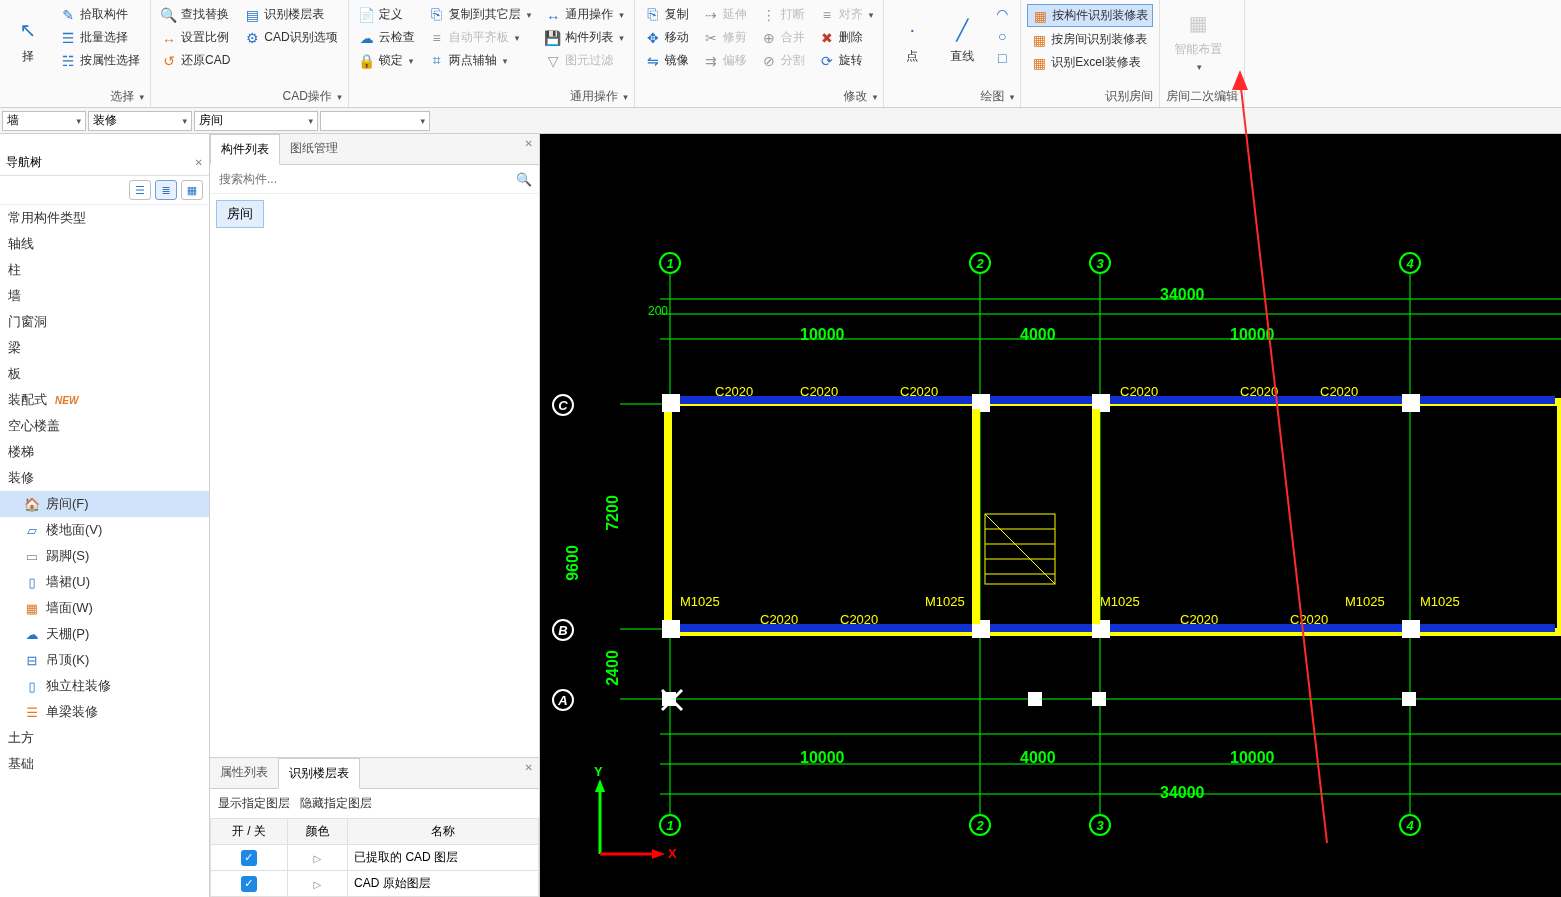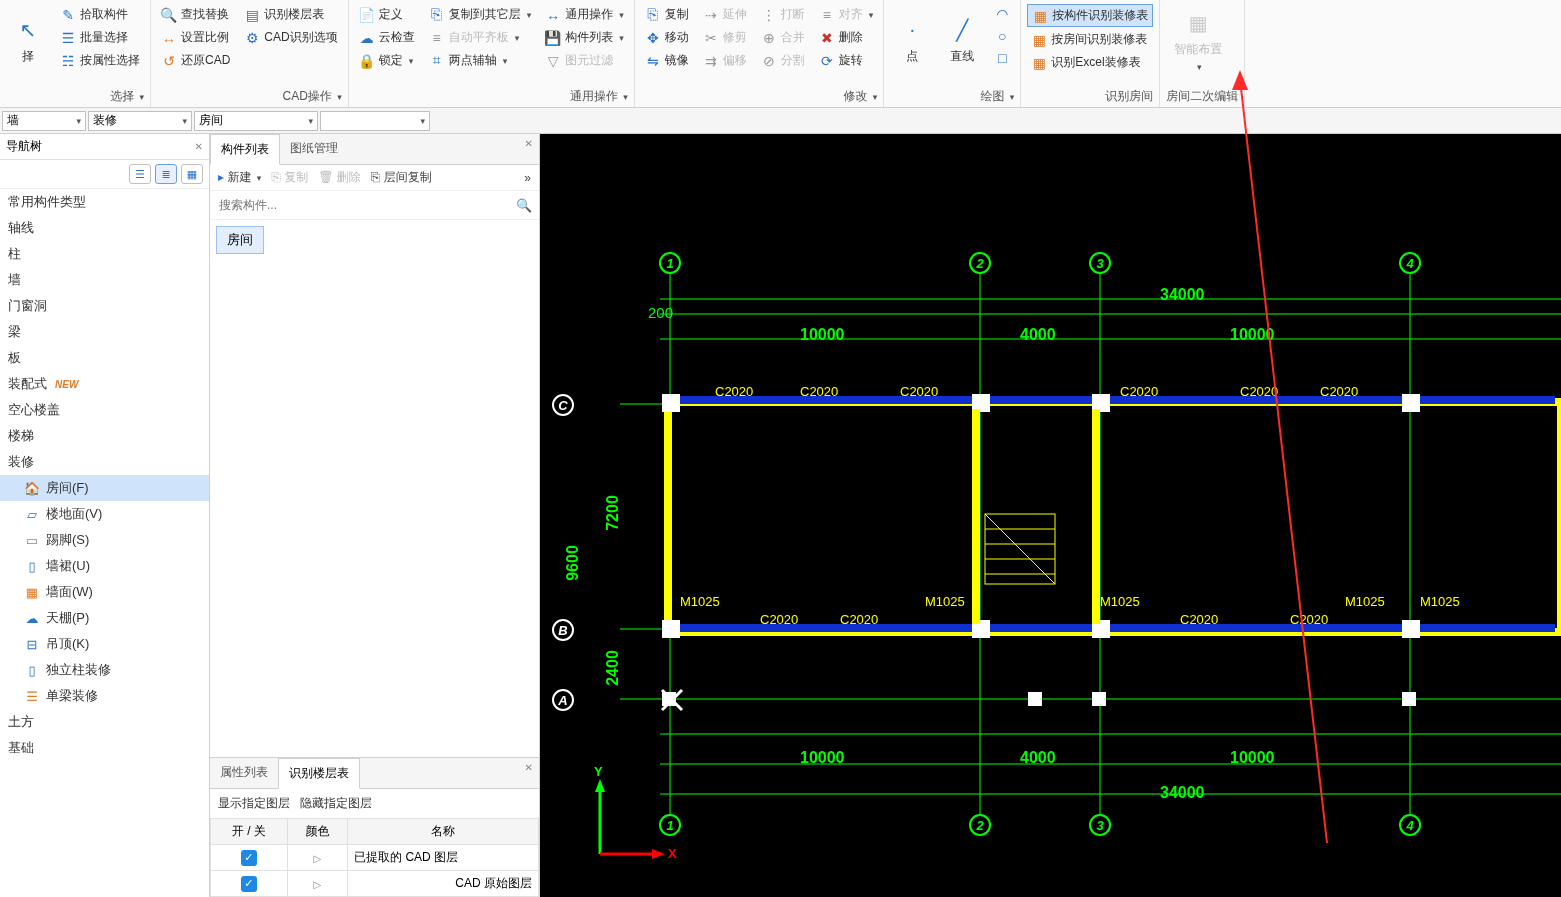--- a/index.html
+++ b/index.html
@@ -27,21 +27,21 @@
 .dropbar select, .dropbar .dd { height: 20px; font-size: 12px; border: 1px solid #c0c0c0; background: #fff; padding: 0 4px; }
 .dd { display: inline-flex; align-items: center; justify-content: space-between; }
 .dd .caret2 { font-size: 9px; color: #555; }
 
 
 .main { display: flex; height: calc(897px - 108px - 26px); }
 .panel-nav { width: 210px; background: #fff; border-right: 1px solid #d0d0d0; display: flex; flex-direction: column; }
 .panel-mid { width: 330px; background: #fff; border-right: 1px solid #d0d0d0; display: flex; flex-direction: column; }
 .panel-view { flex: 1; background: #000; position: relative; overflow: hidden; }
 
-.panel-header { display: flex; align-items: center; justify-content: space-between; padding: 4px 6px; border-bottom: 1px solid #e0e0e0; font-size: 12px; }
+.panel-header { display: flex; align-items: center; justify-content: space-between; padding: 4px 6px; border-bottom: 1px solid #e0e0e0; font-size: 12px; margin-top: 16px; }
 .panel-close { font-size: 10px; color: #888; cursor: pointer; }
 .panel-toolbar { display: flex; align-items: center; justify-content: flex-end; gap: 4px; padding: 4px 6px; border-bottom: 1px solid #eee; }
 .mini-btn { width: 22px; height: 20px; border: 1px solid #c0c0c0; border-radius: 3px; display: inline-flex; align-items: center; justify-content: center; font-size: 11px; color: #2a74c9; cursor: pointer; background: #fff; }
 .mini-btn.active { background: #e8f0fe; border-color: #6aa0e0; }
 
 .tree { flex: 1; overflow: auto; font-size: 13px; color: #333; }
 .tree-item { padding: 4px 8px; cursor: pointer; display: flex; align-items: center; gap: 6px; }
 .tree-item.lvl2 { padding-left: 24px; }
 .tree-item.selected { background: #cfe3fa; }
 .tree-ico { width: 16px; height: 14px; display: inline-block; font-size: 13px; text-align: center; }
@@ -421,27 +421,20 @@
           <span>基础</span>
         </div>
       </div>
   </div>
 
   <div class="panel-mid" style="position:relative">
     <span class="panel-close" style="position:absolute;right:6px;top:4px">✕</span>
     <div class="tabs">
       <div class="tab active">构件列表</div>
       <div class="tab">图纸管理</div>
-    </div>
-    <div class="mid-tb">
-      <span style="cursor:pointer"><span style="color:#2a74c9">▸</span> <span>新建</span> <span class="caret">▾</span></span>
-      <span class="disabled">⎘ <span>复制</span></span>
-      <span class="disabled">🗑 <span>删除</span></span>
-      <span style="cursor:pointer">⎘ <span>层间复制</span></span>
-      <span style="margin-left:auto;cursor:pointer">»</span>
     </div>
     <div class="search-row">
       <input placeholder="搜索构件..." style="">
       <span class="q">🔍</span>
     </div>
     <div class="comp-list">
       <div class="comp-item">房间</div>
     </div>
 
     <div style="flex:1"></div>
@@ -466,21 +459,21 @@
           </thead>
         <tbody id="layer-rows">
             <tr>
               <td><span class="chk">✓</span></td>
               <td><span class="tri">▷</span></td>
               <td style="text-align:left">已提取的 CAD 图层</td>
             </tr>
             <tr>
               <td><span class="chk">✓</span></td>
               <td><span class="tri">▷</span></td>
-              <td style="text-align:right">CAD 原始图层</td>
+              <td style="text-align:left">CAD 原始图层</td>
             </tr>
           </tbody>
       </table>
     </div>
   </div>
 
   <div class="panel-view">
     <svg width="100%" height="100%" viewBox="0 0 1021 763" style="position:absolute;left:0;top:0">
 
       <line x1="130" y1="130" x2="130" y2="700" stroke="#0f0" stroke-width="1"></line>
@@ -581,21 +574,21 @@
     <div class="cad-text yellow" style="left:300px; top:478px">C2020</div>
     <div class="cad-text yellow" style="left:640px; top:478px">C2020</div>
     <div class="cad-text yellow" style="left:750px; top:478px">C2020</div>
 
     <div class="cad-text yellow" style="left:140px; top:460px">M1025</div>
     <div class="cad-text yellow" style="left:385px; top:460px">M1025</div>
     <div class="cad-text yellow" style="left:560px; top:460px">M1025</div>
     <div class="cad-text yellow" style="left:805px; top:460px">M1025</div>
     <div class="cad-text yellow" style="left:880px; top:460px">M1025</div>
 
-    <div class="cad-text" style="left:108px; top:170px; font-size:15px">200</div>
+    <div class="cad-text" style="left:108px; top:170px; font-size:12px">200</div>
 
     <div class="cad-text" style="left:54px; top:630px; font-weight:bold">Y</div>
     <div class="cad-text" style="left:128px; top:712px; color:#f00; font-weight:bold">X</div>
   </div>
 </div>
 
 <div class="anno-arrow" style="left:1232px; top:70px"></div>
 <div class="anno-line" style="left:1240px; top:88px; height:760px; transform:rotate(-6.5deg)"></div>
 
 </body></html>

